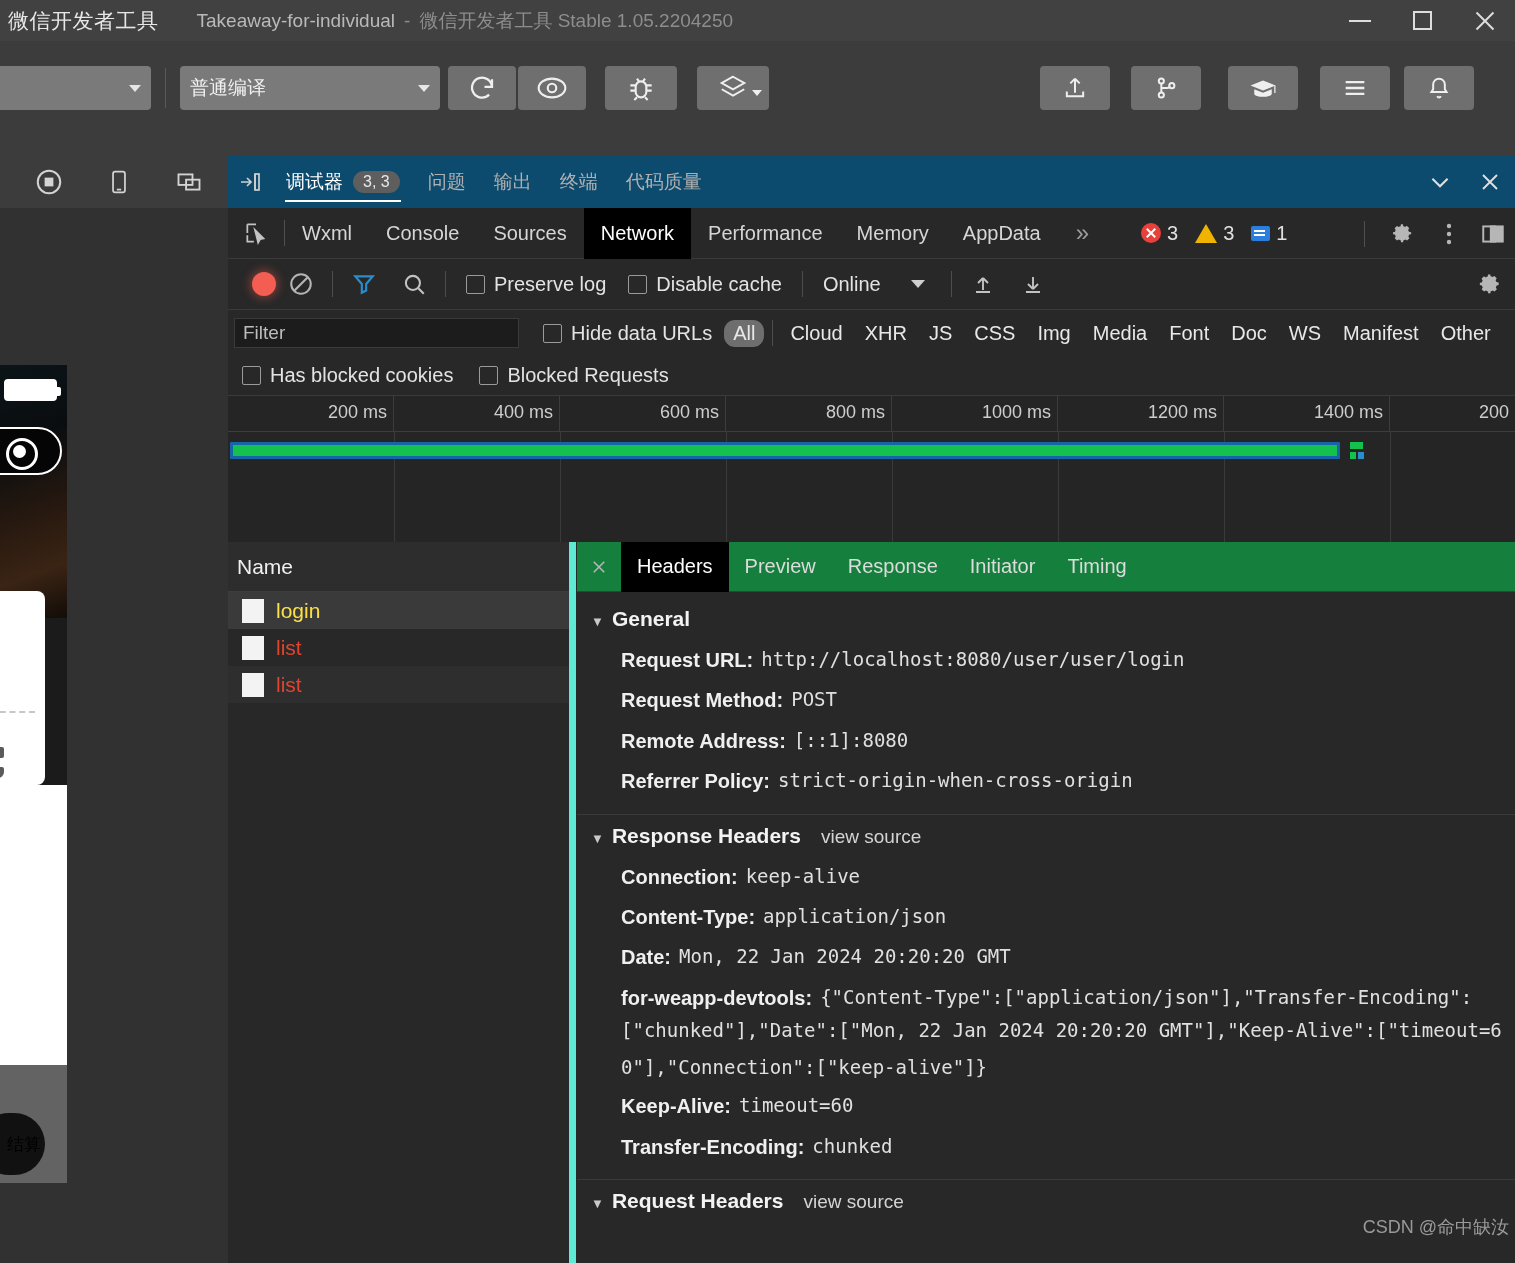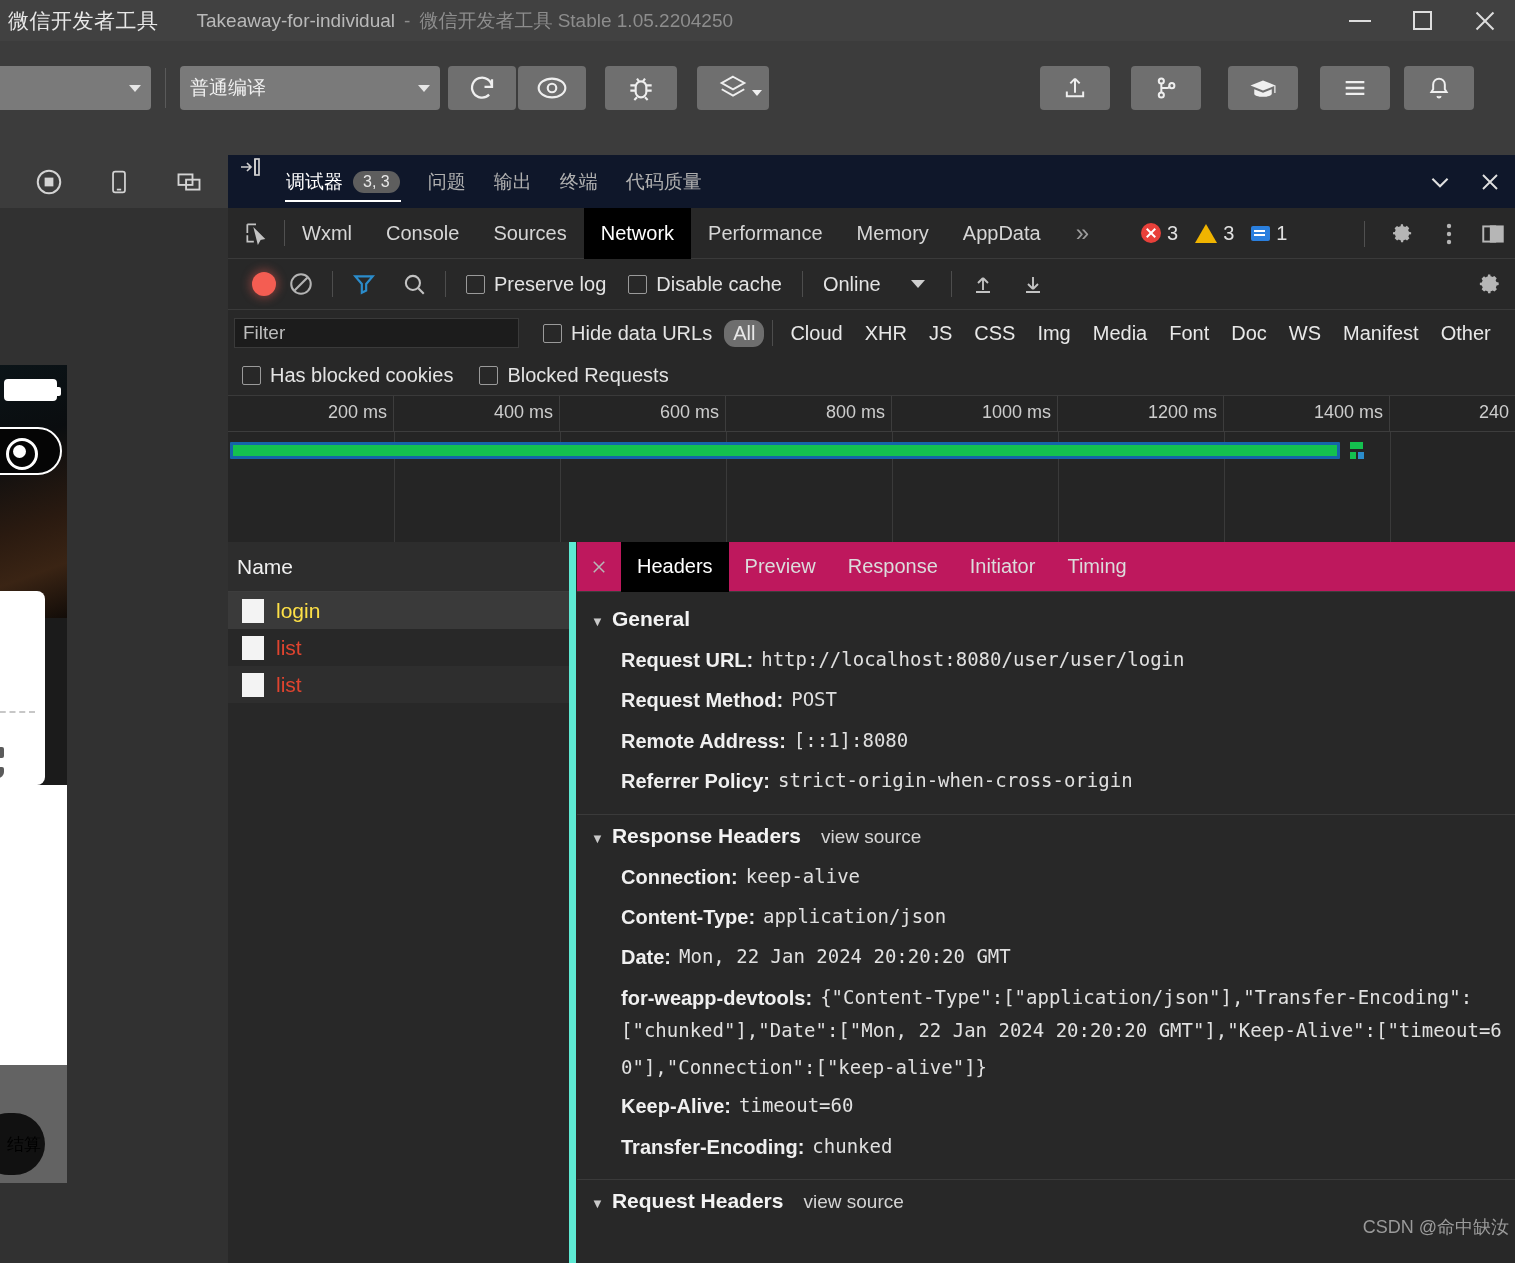--- a/index.html
+++ b/index.html
@@ -97,21 +97,21 @@
     position: absolute; left: -22px; top: 748px; width: 67px; height: 62px;
     background: #111; border-radius: 31px; color: #000; font-size: 17px;
     display: flex; align-items: center; justify-content: flex-end; padding-right: 4px;
   }
 
   
   .devpane { position: absolute; left: 228px; top: 155px; width: 1287px; height: 1108px; background: #282828; }
 
   .dbg-tabbar {
     position: absolute; left: 0; top: 0; width: 1287px; height: 53px;
-    background: #0f172a; display: flex; align-items: flex-start;
+    background: #0c4a6e; display: flex; align-items: center;
   }
   .dbg-expand-icon { width: 44px; display: flex; align-items: center; justify-content: center; }
   .dbg-tab {
     position: relative; color: #b0b0b0; font-size: 19px; padding: 0 14px; height: 53px;
     display: flex; align-items: center; cursor: pointer;
   }
   .dbg-tab.active { color: #fff; }
   .dbg-tab.active::after {
     content: ""; position: absolute; left: 13px; right: 13px; bottom: 6px; height: 2px; background: #fff;
   }
@@ -194,21 +194,21 @@
   .req-head { height: 50px; background: #2d2d2d; border-bottom: 1px solid #3d3d3d; display: flex; align-items: center; padding-left: 9px; color: #f0f0f0; font-size: 21px; }
   .req-row { height: 37px; display: flex; align-items: center; padding-left: 14px; font-size: 21px; cursor: pointer; }
   .req-row.sel { background: #3a3a3a; }
   .req-row.alt { background: #2e2e2e; }
   .req-sq { width: 22px; height: 24px; background: #f3f3f3; margin-right: 12px; }
   .req-name.ok { color: #fde047; }
   .req-name.err { color: #e0442f; }
 
   
   .detail { position: absolute; left: 349px; top: 387px; width: 938px; height: 721px; background: #282828; }
-  .det-tabbar { height: 50px; background: #be185d; display: flex; align-items: center; border-bottom: 1px solid #3d3d3d; }
+  .det-tabbar { height: 50px; background: #15803d; display: flex; align-items: center; border-bottom: 1px solid #3d3d3d; }
   .det-close { width: 44px; height: 50px; display: flex; align-items: center; justify-content: center; color: #b8b8b8; font-size: 21px; cursor: pointer; }
   .det-tab { color: #dcdcdc; font-size: 20px; padding: 0 16px; height: 50px; display: flex; align-items: center; cursor: pointer; }
   .det-tab.active { background: #000; color: #fff; }
 
   .det-body { position: absolute; left: 0; top: 50px; width: 938px; height: 671px; overflow: hidden; }
   .sec { padding: 6px 0; }
   .sec-head {
     display: flex; align-items: baseline; gap: 20px;
     color: #f3f3f3; font-size: 21px; font-weight: bold; padding: 9px 0 9px 14px;
     border-top: 1px solid #3a3a3a;
@@ -589,21 +589,21 @@
         <div class="tl-tick" style="left:664px; width:166px;">
             <span>1000 ms</span>
           </div>
         <div class="tl-tick" style="left:830px; width:166px;">
             <span>1200 ms</span>
           </div>
         <div class="tl-tick" style="left:996px; width:166px;">
             <span>1400 ms</span>
           </div>
         <div class="tl-tick" style="left:1162px; width:125px; border-right:none;">
-            <span>240</span>
+            <span>200</span>
           </div>
       </div>
       <div class="tl-grid" style="left:166px;"></div>
       <div class="tl-grid" style="left:332px;"></div>
       <div class="tl-grid" style="left:498px;"></div>
       <div class="tl-grid" style="left:664px;"></div>
       <div class="tl-grid" style="left:830px;"></div>
       <div class="tl-grid" style="left:996px;"></div>
       <div class="tl-grid" style="left:1162px;"></div>
 

